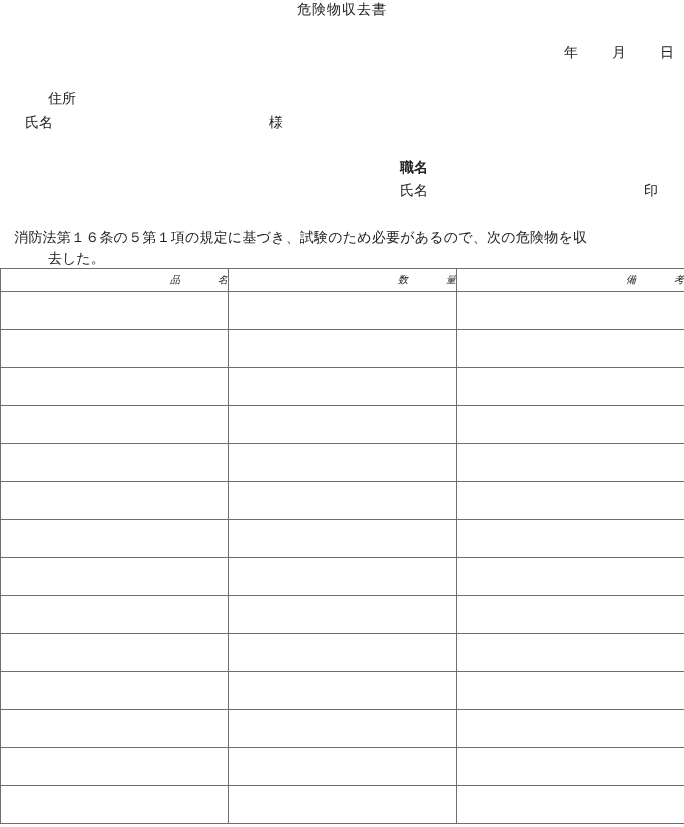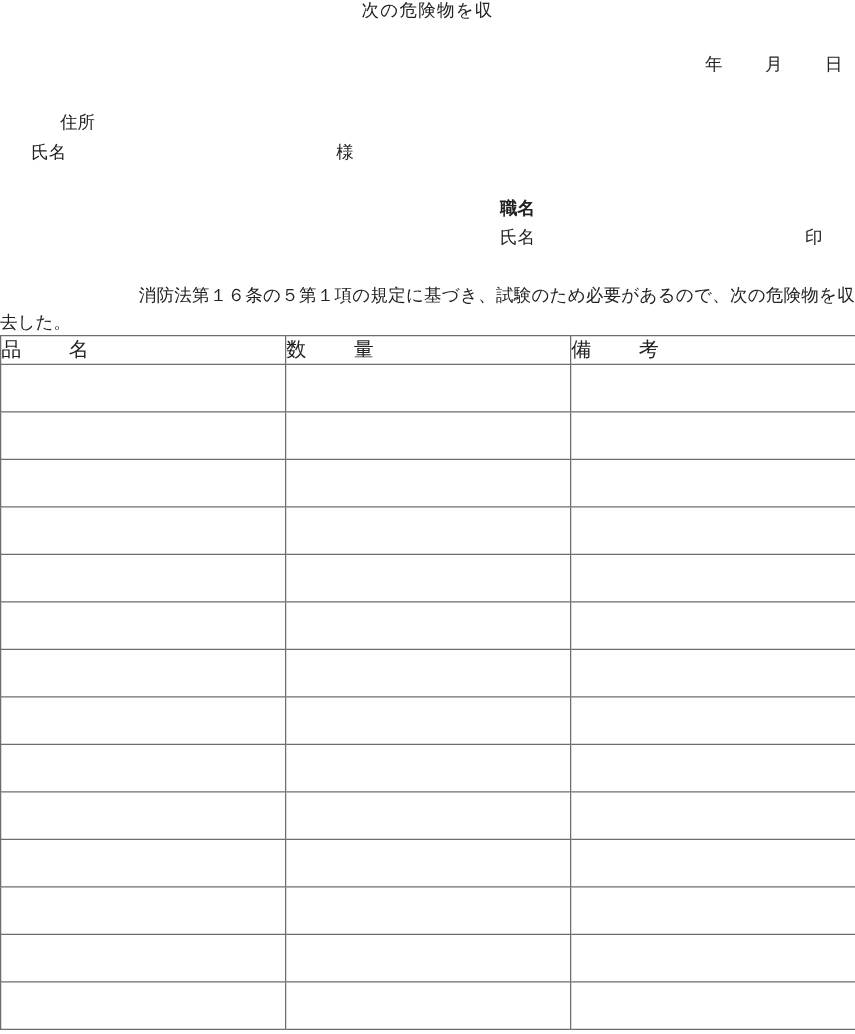--- a/index.html
+++ b/index.html
@@ -13,37 +13,37 @@
     #date { right: 10px; top: 43px; display: flex; gap: 0; }
     #date span { display: inline-block; }
     #date .yr { margin-right: 34px; }
     #date .mo { margin-right: 34px; }
     #addr-label { left: 25px; top: 89px; margin-left: 23px; }
     #name-label { left: 25px; top: 113px; }
     #sama { left: 269px; top: 113px; }
     #post-label { left: 400px; top: 158px; font-weight: bold; }
     #officer-label { left: 400px; top: 181px; }
     #seal { left: 644px; top: 181px; }
-    #body-line1 { left: 0; top: 228px; width: 684px; letter-spacing: 0.2px; text-align: right; }
-    #body-line2 { left: 0; top: 249px; }
+    #body-line1 { left: 0; top: 228px; width: 684px; letter-spacing: 0.2px; }
+    #body-line2 { left: 0; top: 249px; padding-left: 48px; }
     table {
       position: absolute; left: 0; top: 268px; width: 684px;
       border-collapse: collapse; table-layout: fixed;
     }
     td, th {
       border: 1.5px solid #6e6e6e; padding: 0; font-weight: normal;
     }
-    th { height: 22px; text-align: left; font-size: 16px; word-spacing: 0; }
+    th { height: 22px; text-align: right; font-size: 10px; word-spacing: 0; font-style: italic; }
     th .h1 { margin-right: 38px; }
     td { height: 37px; }
   </style>
 </head>
 <body>
 
-<div class="abs" id="title">次の危険物を収</div>
+<div class="abs" id="title">危険物収去書</div>
 
 <div class="abs" id="date">
   <span class="yr">年</span>
   <span class="mo">月</span>
   <span class="dy">日</span>
 </div>
 
 <div class="abs" id="addr-label">住所</div>
 <div class="abs" id="name-label">氏名</div>
 <div class="abs" id="sama">様</div>

